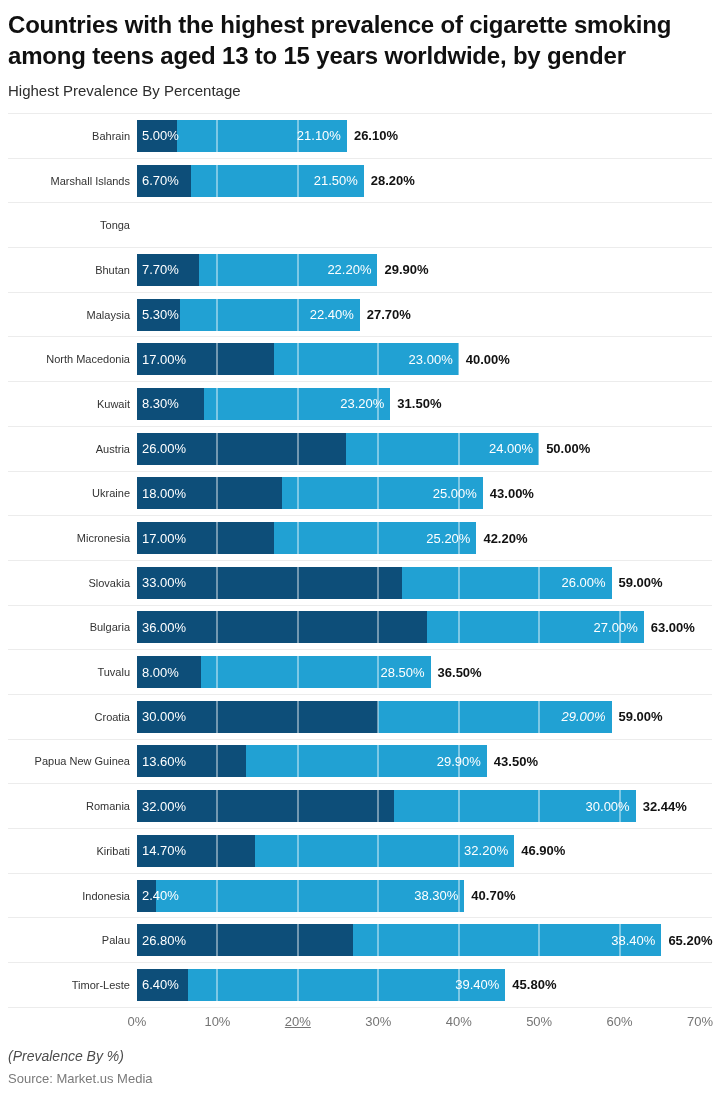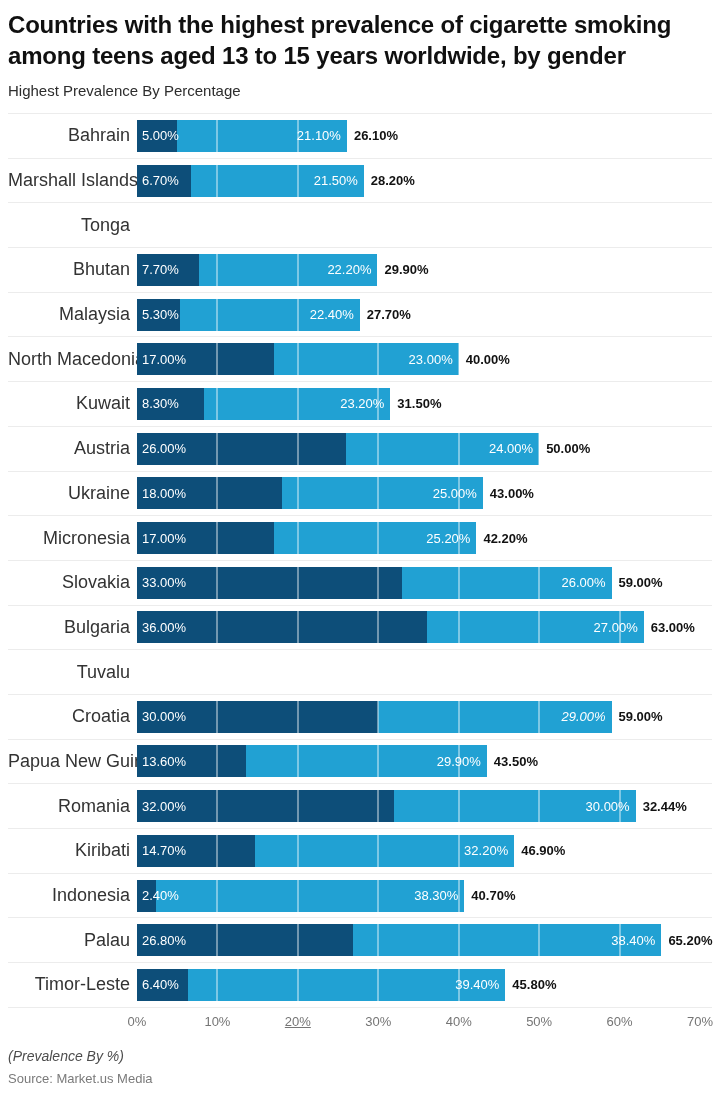--- a/index.html
+++ b/index.html
@@ -15,21 +15,21 @@
   }
   .subtitle{margin-top:11px;font-size:15px;color:#2d2d2d;}
   .legend{margin-top:13px;display:flex;align-items:center;}
   .legend-item{display:flex;align-items:center;font-size:13px;color:#333;}
   .legend-item + .legend-item{margin-left:15px;}
   .swatch{width:13px;height:13px;display:inline-block;margin-right:7px;}
   .rows{margin-top:14px;border-bottom:1px solid #ececec;}
   .row{display:flex;align-items:center;height:44.7px;border-top:1px solid #ececec;box-sizing:border-box;}
   .country{
     width:129px;flex:0 0 129px;text-align:right;padding-right:7px;
-    font-size:18px;color:#333;box-sizing:border-box;white-space:nowrap;
+    font-size:11px;color:#333;box-sizing:border-box;white-space:nowrap;
   }
   .track{position:relative;width:563px;flex:0 0 563px;height:32px;}
   .seg{position:absolute;top:0;bottom:0;z-index:1;}
   .gridline{position:absolute;top:0;bottom:0;width:2px;background:rgba(255,255,255,0.42);z-index:2;}
   .vlabel{
     position:absolute;top:0;bottom:0;display:flex;align-items:center;
     font-size:13px;color:#fff;z-index:3;white-space:nowrap;
   }
   .flabel{left:5px;}
   .mlabel{transform:translateX(-100%);}
@@ -229,20 +229,33 @@
           <div class="gridline" style="left: calc(57.1429% - 1px);"></div>
           <div class="gridline" style="left: calc(71.4286% - 1px);"></div>
           <div class="gridline" style="left: calc(85.7143% - 1px);"></div>
           <span class="vlabel flabel">36.00%</span>
           <span class="vlabel mlabel" style="left: calc(90% - 6px);">27.00%</span>
           <span class="total" style="left: calc(90% + 7px);">63.00%</span>
         </div>
       </div>
       <div class="row">
         <div class="country">Tuvalu</div>
+        <div class="track">
+          <div class="seg" style="left: 0px; width: 11.4286%; background: rgb(13, 78, 121);"></div>
+          <div class="seg" style="left: 11.4286%; width: 40.7143%; background: rgb(33, 161, 211);"></div>
+          <div class="gridline" style="left: calc(14.2857% - 1px);"></div>
+          <div class="gridline" style="left: calc(28.5714% - 1px);"></div>
+          <div class="gridline" style="left: calc(42.8571% - 1px);"></div>
+          <div class="gridline" style="left: calc(57.1429% - 1px);"></div>
+          <div class="gridline" style="left: calc(71.4286% - 1px);"></div>
+          <div class="gridline" style="left: calc(85.7143% - 1px);"></div>
+          <span class="vlabel flabel">8.00%</span>
+          <span class="vlabel mlabel" style="left: calc(52.1429% - 6px);">28.50%</span>
+          <span class="total" style="left: calc(52.1429% + 7px);">36.50%</span>
+        </div>
       </div>
       <div class="row">
         <div class="country">Croatia</div>
         <div class="track">
           <div class="seg" style="left: 0px; width: 42.8571%; background: rgb(13, 78, 121);"></div>
           <div class="seg" style="left: 42.8571%; width: 41.4286%; background: rgb(33, 161, 211);"></div>
           <div class="gridline" style="left: calc(14.2857% - 1px);"></div>
           <div class="gridline" style="left: calc(28.5714% - 1px);"></div>
           <div class="gridline" style="left: calc(42.8571% - 1px);"></div>
           <div class="gridline" style="left: calc(57.1429% - 1px);"></div>

